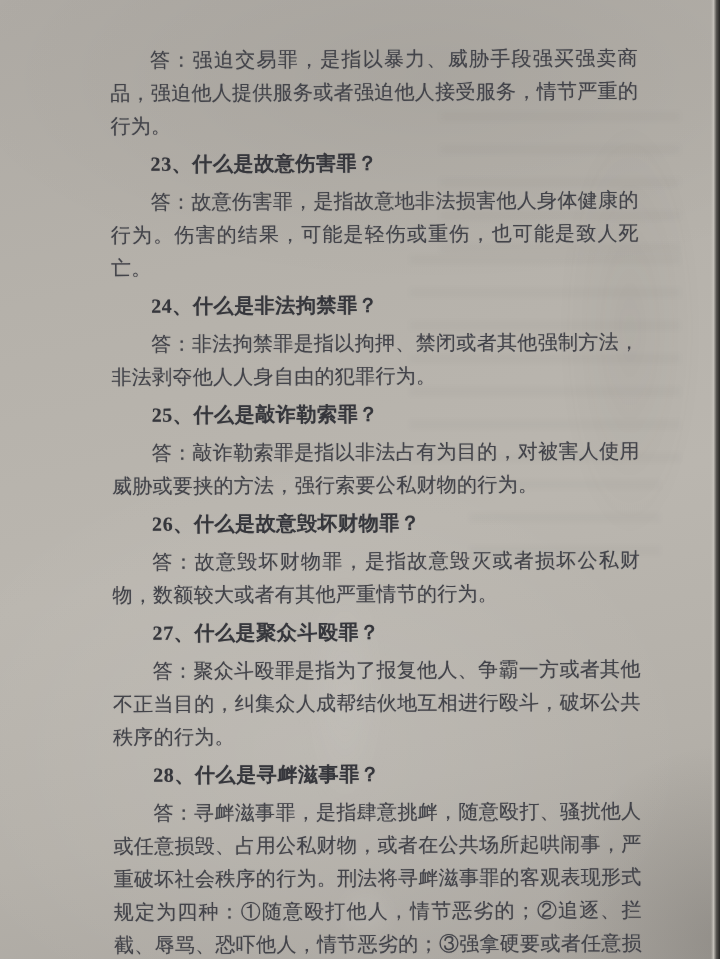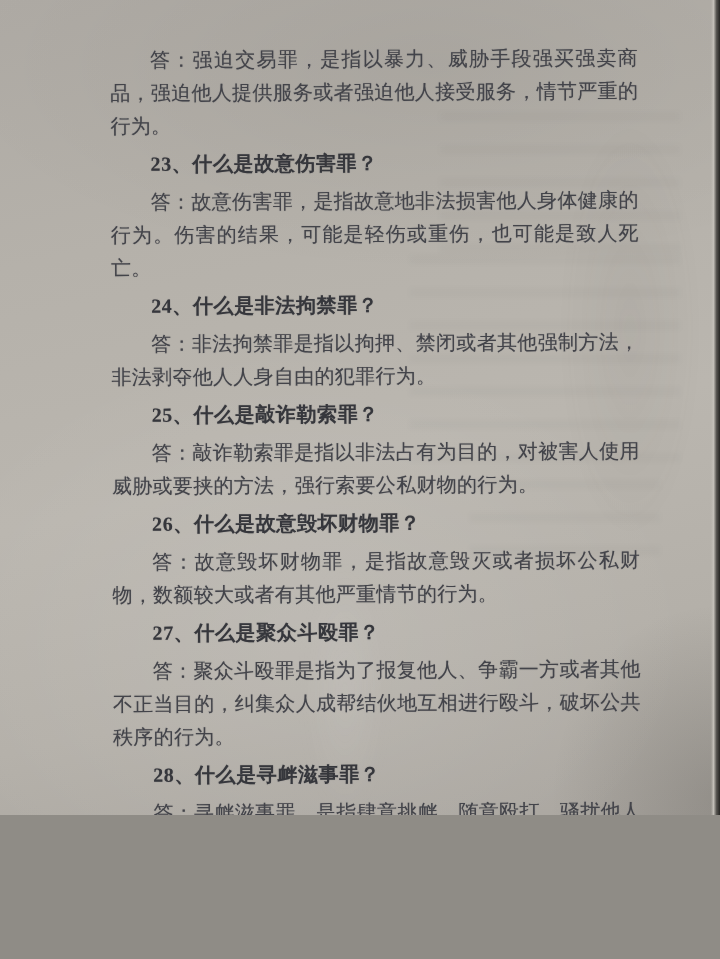--- a/index.html
+++ b/index.html
@@ -6,21 +6,21 @@
     margin: 0;
     padding: 0;
     background: #8f8c86;
     font-family: "Liberation Serif", "DejaVu Serif", serif;
   }
 
   
   .photo {
     position: relative;
     width: 720px;
-    height: 815px;
+    height: 959px;
     overflow: hidden;
     background:
       radial-gradient(ellipse 560px 420px at 42% 78%, rgba(255,255,255,0.10), rgba(255,255,255,0) 70%),
       radial-gradient(ellipse 700px 300px at 60% 8%, rgba(0,0,0,0.05), rgba(0,0,0,0) 70%),
       radial-gradient(ellipse 260px 300px at 100% 98%, rgba(40,38,34,0.18), rgba(40,38,34,0) 65%),
       linear-gradient(168deg, #aeaaa4 0%, #b5b1aa 28%, #bab6af 55%, #b4b0a9 78%, #a9a59f 100%);
   }
 
   
   .crease {

